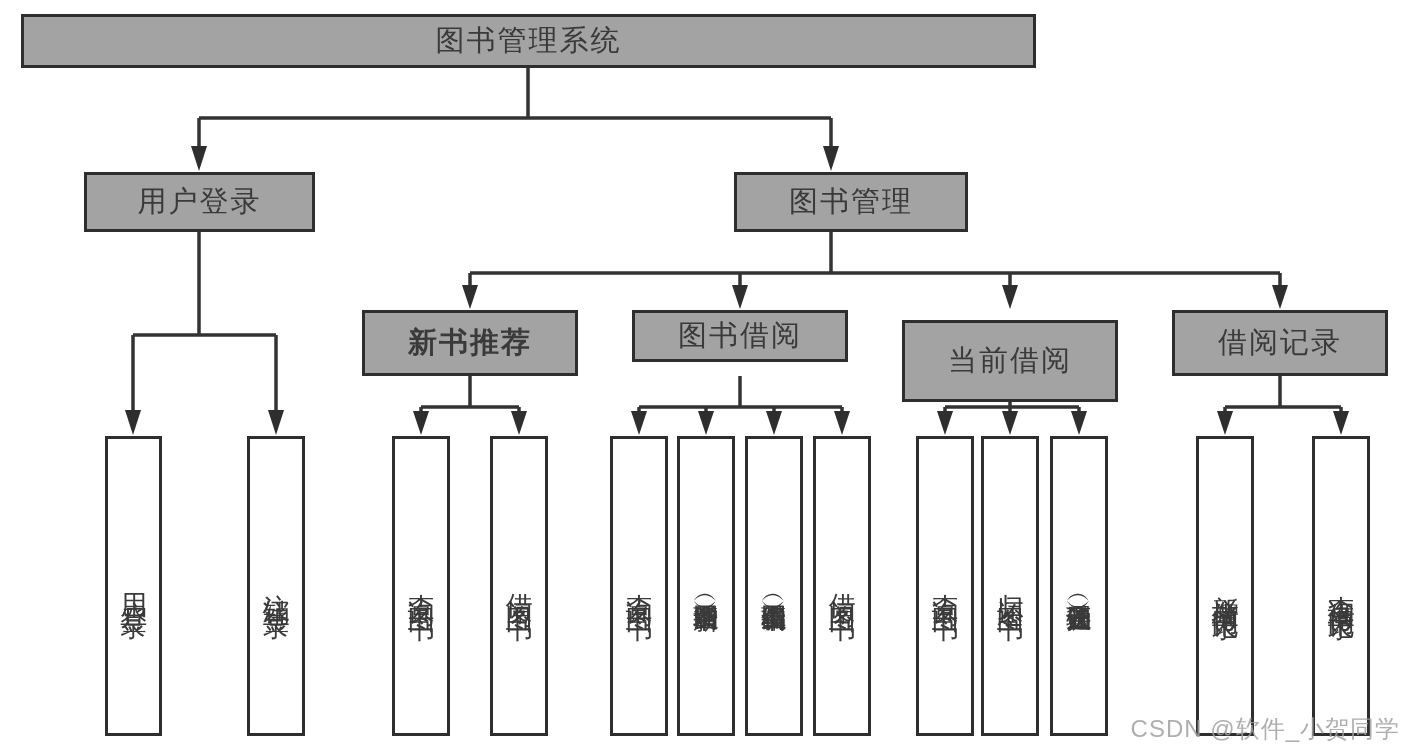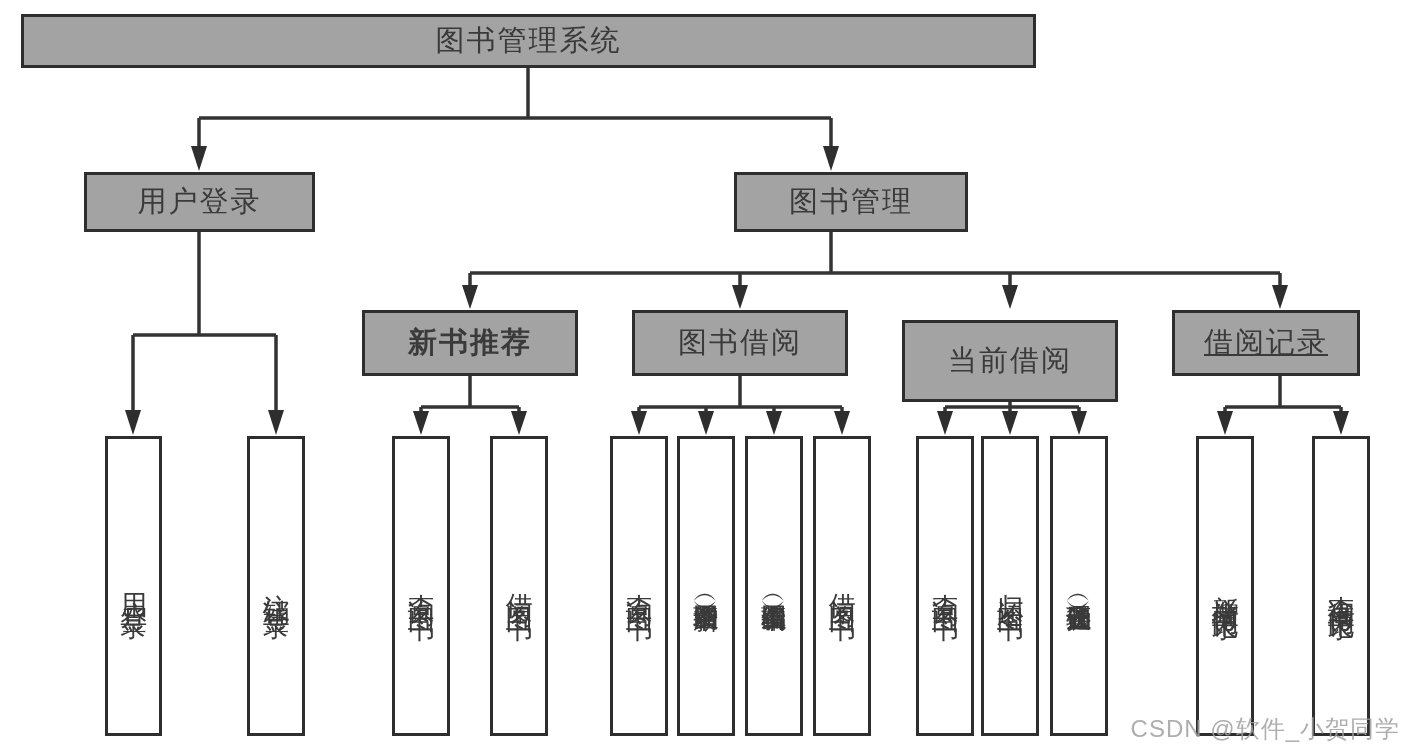--- a/index.html
+++ b/index.html
@@ -125,27 +125,27 @@
   <div class="node" style="left:84px; top:172px; width:231px; height:60px;">
     <span>用户登录</span>
   </div>
   <div class="node" style="left:714px; top:172px; width:234px; height:60px;margin-left:20px;">
     <span>图书管理</span>
   </div>
 
   <div class="node" style="left:362px; top:310px; width:216px; height:66px;font-weight:bold;">
     <span>新书推荐</span>
   </div>
-  <div class="node" style="left:632px; top:310px; width:216px; height:66px;">
+  <div class="node" style="left:632px; top:310px; width:216px; height:52px;">
     <span>图书借阅</span>
   </div>
   <div class="node" style="left:902px; top:320px; width:216px; height:82px;">
     <span>当前借阅</span>
   </div>
-  <div class="node" style="left:1172px; top:310px; width:188px; height:66px;text-decoration:underline;">
+  <div class="node" style="left:1172px; top:310px; width:216px; height:66px;">
     <span>借阅记录</span>
   </div>
 
   <div class="leaf" style="left:105px; width:57px;">
     <span class="vtext">用户登录</span>
   </div>
   <div class="leaf" style="left:247px; width:58px;">
     <span class="vtext">注销登录</span>
   </div>
 

